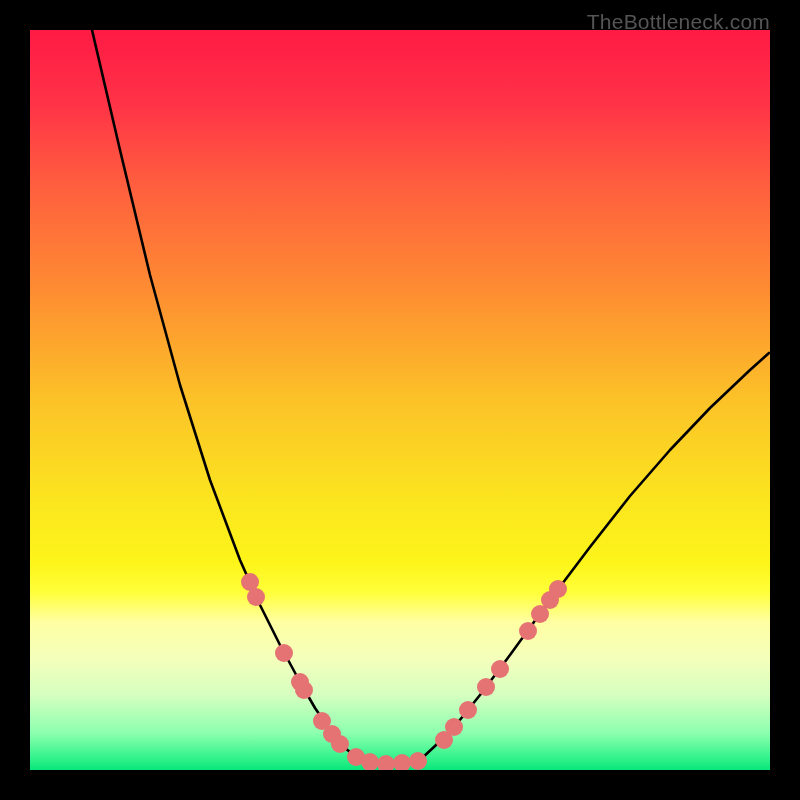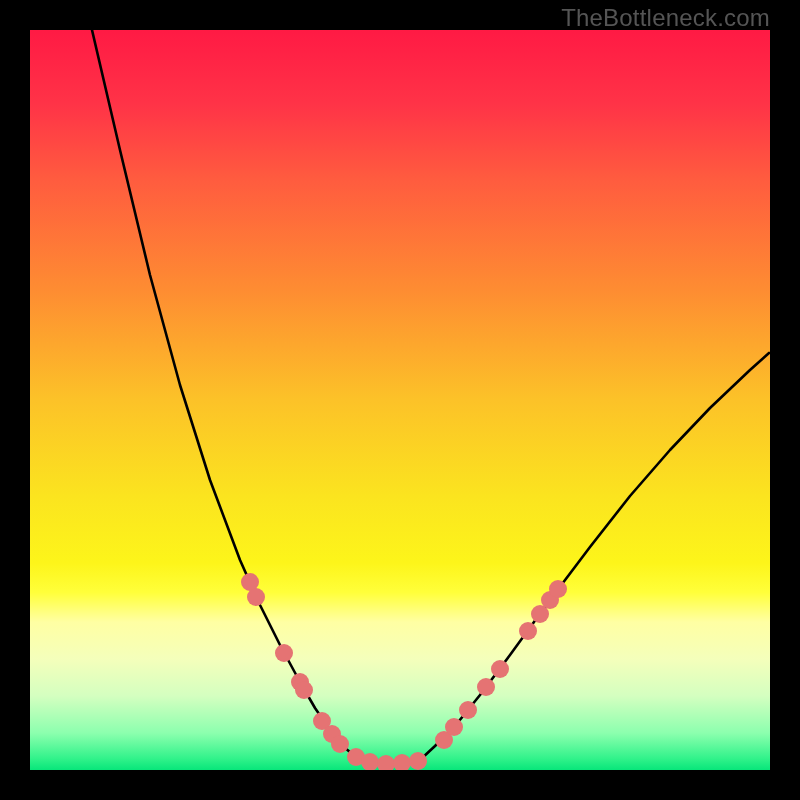--- a/index.html
+++ b/index.html
@@ -21,24 +21,24 @@
   }
   .gradient-bg {
     position: absolute;
     left: 0;
     top: 0;
     width: 100%;
     height: 100%;
   }
   .watermark {
     position: absolute;
-    top: 4px;
+    top: 10px;
     right: 30px;
     color: #555555;
-    font-size: 24px;
+    font-size: 21px;
     font-weight: 400;
     letter-spacing: 0.2px;
   }
   .curve-overlay {
     position: absolute;
     left: 0;
     top: 0;
     width: 100%;
     height: 100%;
     pointer-events: none;

